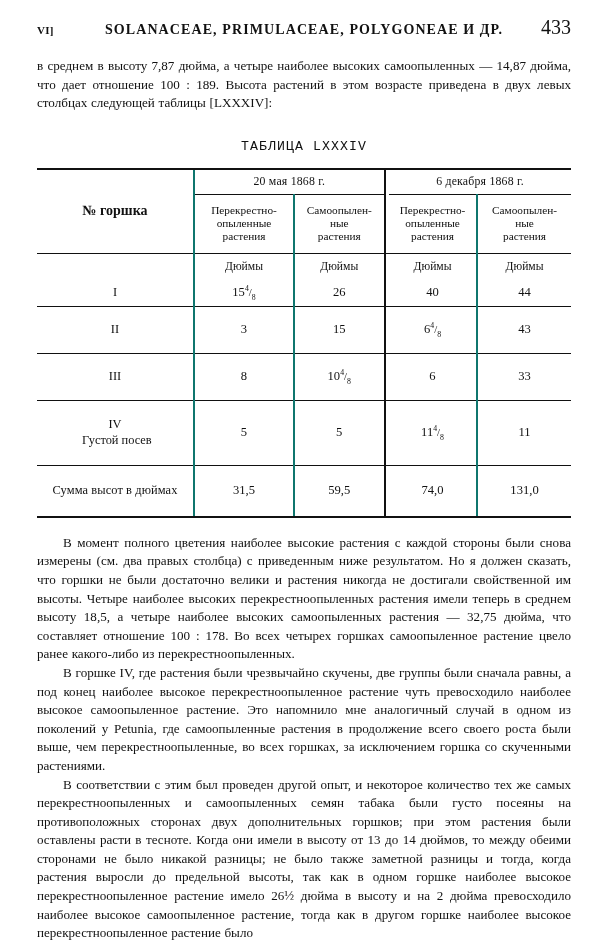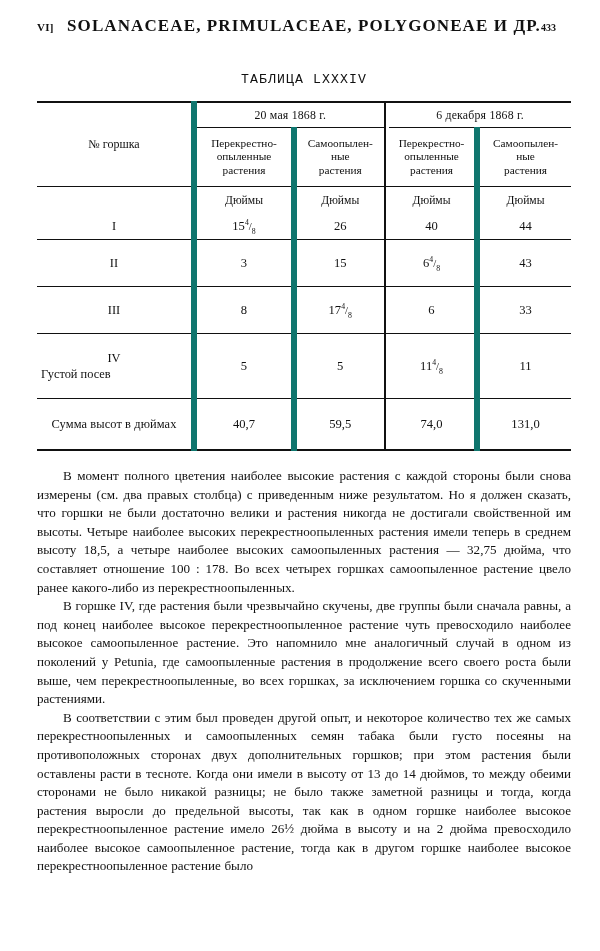--- a/index.html
+++ b/index.html
@@ -36,27 +36,28 @@
     width: 52px;
     font-weight: bold;
     letter-spacing: 0.3px;
     font-size: 11px;
   }
   .runhead-center {
     flex: 1;
     text-align: center;
     font-weight: bold;
     letter-spacing: 1.1px;
-    font-size: 17px;
+    font-size: 14px;
     white-space: nowrap;
   }
   .runhead-right {
     width: 52px;
-    font-weight: bold;
-    font-size: 10px;
+    text-align: right;
+    font-weight: normal;
+    font-size: 20px;
   }
 
   
   .para {
     text-align: justify;
     text-justify: inter-word;
     font-size: 13.1px;
     line-height: 18.6px;
     margin: 0;
     hyphens: none;
@@ -97,37 +98,38 @@
     vertical-align: middle;
     text-align: center;
     font-weight: normal;
   }
 
   .rule-top    { border-top: 2.4px solid #111; }
   .rule-bottom { border-bottom: 2.4px solid #111; }
   .rule-thin-b { border-bottom: 1px solid #111; }
   .rule-thin-t { border-top: 1px solid #111; }
 
-  .vl  { border-left: 6px solid #0f766e; }
+  .vl  { border-left: 2px solid #0f766e; }
   
   .vdbl-l {
     border-left: 1px solid #111;
     box-shadow: inset 2.5px 0 0 -1.5px #111;
   }
 
   .cell-pot {
     font-size: 12.4px;
     text-align: center;
   }
   .cell-pot-sub {
     display: block;
     text-align: left;
     font-size: 12.4px;
     padding-left: 4px;
     margin-top: 1px;
+    margin-left: 41px;
   }
   .cell-sum {
     font-size: 12.4px;
     text-align: center;
     letter-spacing: 0.1px;
   }
   .hdr-date {
     font-size: 11.8px;
     font-weight: bold;
     letter-spacing: 0.2px;
@@ -135,22 +137,22 @@
   }
   .hdr-col {
     font-size: 11.3px;
     line-height: 13.4px;
     height: 58px;
     font-weight: bold;
     padding: 0 4px;
     margin-top: 32px;
   }
   .hdr-pot {
-    font-size: 12px;
-    font-weight: normal;
+    font-size: 14px;
+    font-weight: bold;
   }
   .unit-row td { height: 26px; font-size: 11.6px; font-weight: bold; }
   .data-cell { font-size: 12.6px; }
 
   .dbl-pad { width: 4px; }
 
   
   .frac {
     display: inline-block;
     position: relative;
@@ -179,20 +181,21 @@
 <body>
 
 <div class="page">
 
   <div class="runhead">
     <div class="runhead-left">VI]</div>
     <div class="runhead-center">SOLANACEAE, PRIMULACEAE, POLYGONEAE И ДР.</div>
     <div class="runhead-right">433</div>
   </div>
 
+  <p class="para block-top">в среднем в высоту 7,87 дюйма, а четыре наиболее высоких самоопыленных — 14,87 дюйма, что дает отношение 100 : 189. Высота растений в этом возрасте приведена в двух левых столбцах следующей таблицы [LXXXIV]:</p>
 
   <div class="tbl-number">ТАБЛИЦА LXXXIV</div>
 
   <div class="tbl-wrap">
     <table class="dtbl">
       <colgroup>
         <col style="width:157px">
         <col style="width:100px">
         <col style="width:90px">
         <col style="width:5px">
@@ -267,21 +270,21 @@
             </span>
           </td>
           <td class="data-cell vl rule-thin-b">43</td>
         </tr>
 
         <tr class="row-h-data">
           <td class="cell-pot rule-thin-b">III</td>
           <td class="data-cell vl rule-thin-b">8</td>
           <td class="data-cell vl rule-thin-b">
             <span class="frac">
-              <span>17</span><sup>4</sup><span class="slash">/</span><sub>8</sub>
+              <span>10</span><sup>4</sup><span class="slash">/</span><sub>8</sub>
             </span>
           </td>
           <td class="vdbl-l dbl-pad rule-thin-b"></td>
           <td class="data-cell rule-thin-b">6</td>
           <td class="data-cell vl rule-thin-b">33</td>
         </tr>
 
         <tr class="row-h-iv">
           <td class="cell-pot rule-thin-b">
             <span>IV</span>
@@ -293,21 +296,21 @@
           <td class="data-cell rule-thin-b">
             <span class="frac">
               <span>11</span><sup>4</sup><span class="slash">/</span><sub>8</sub>
             </span>
           </td>
           <td class="data-cell vl rule-thin-b">11</td>
         </tr>
 
         <tr class="row-h-sum">
           <td class="cell-sum rule-bottom">Сумма высот в дюймах</td>
-          <td class="data-cell vl rule-bottom">40,7</td>
+          <td class="data-cell vl rule-bottom">31,5</td>
           <td class="data-cell vl rule-bottom">59,5</td>
           <td class="vdbl-l dbl-pad rule-bottom"></td>
           <td class="data-cell rule-bottom">74,0</td>
           <td class="data-cell vl rule-bottom">131,0</td>
         </tr>
       </tbody>
     </table>
   </div>
 
   <div style="margin-top:16px;">

